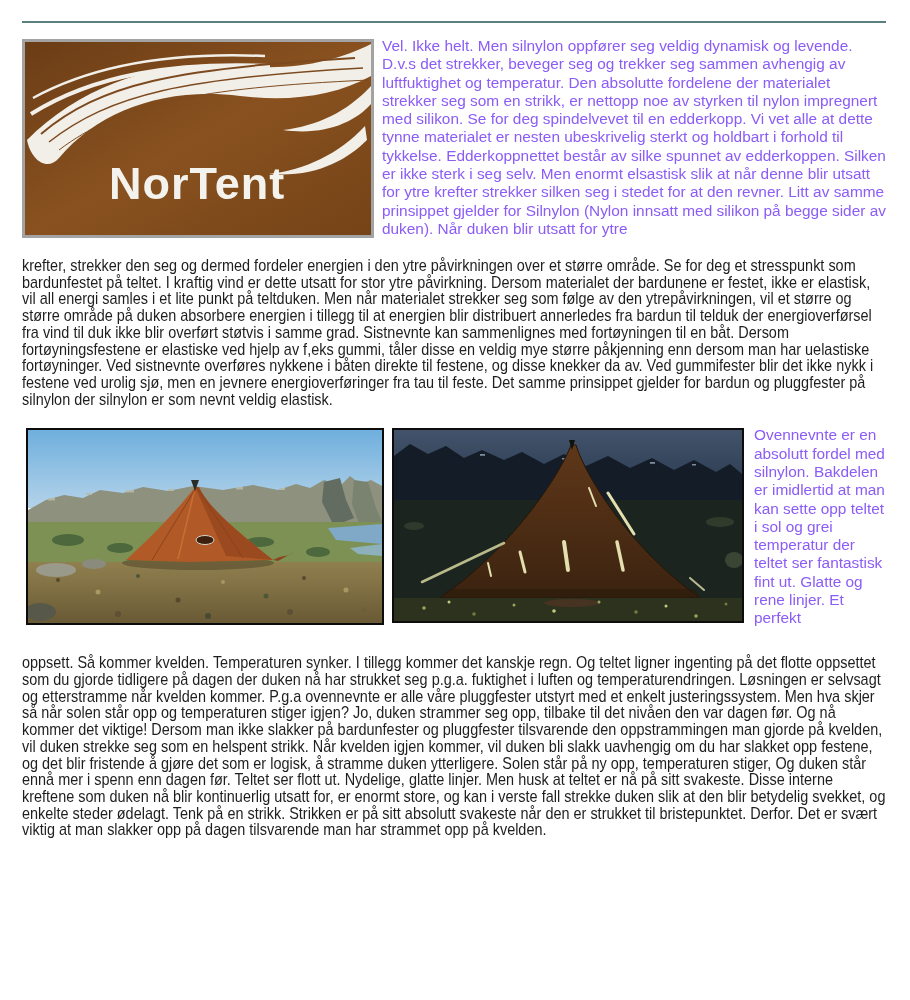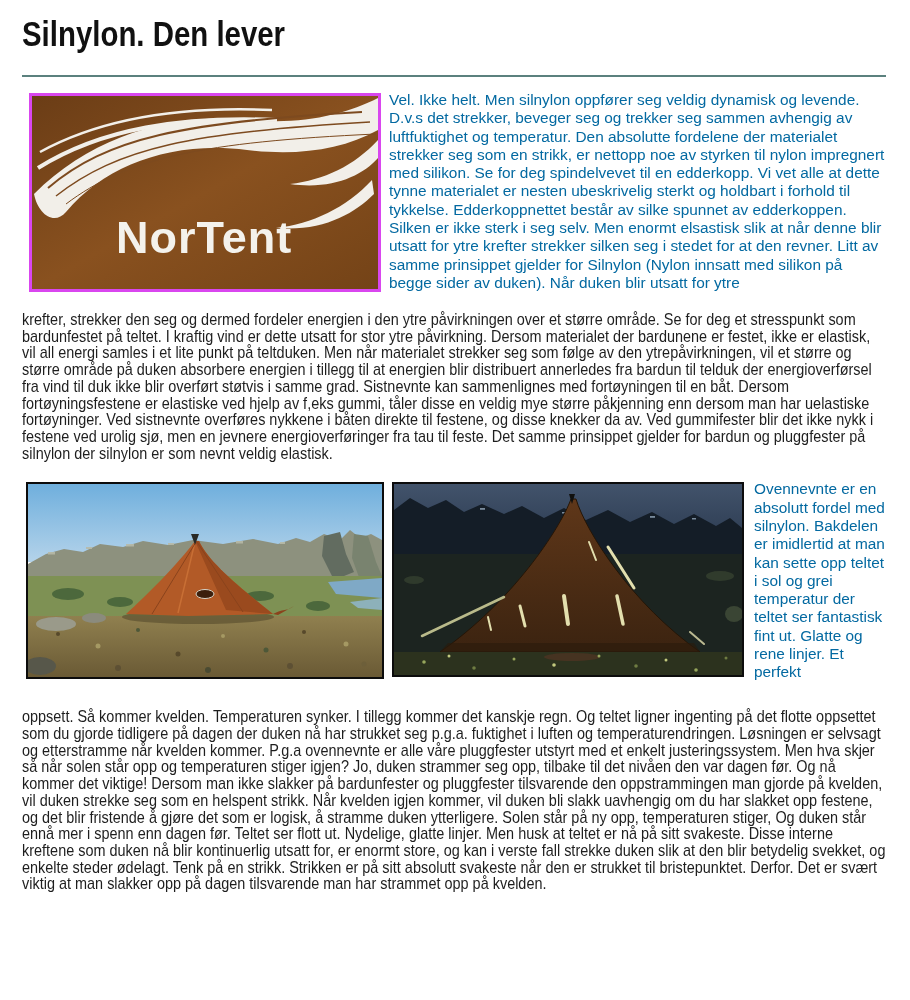--- a/index.html
+++ b/index.html
@@ -20,58 +20,57 @@
     transform: scaleX(0.84); transform-origin: left center;
   }
   .rule {
     border: 0; border-top: 2px solid #5b817e;
     margin: 21px 0 14px 0;
   }
 
   
   .body-normal {
     margin: 0;
-    font-size: 15.4px; line-height: 18.3px; color: #0369a1;
+    font-size: 15.4px; line-height: 18.3px; color: #8b5cf6;
   }
   
   .body-condensed {
     clear: left;
     margin: 0;
     font-size: 17px; line-height: 16.7px; color: #1e1e1e;
     width: 117.6%;
     transform: scaleX(0.85); transform-origin: left top;
   }
   .cond-1 { margin-top: 4px; }
   .cond-2 { margin-top: 2px; }
 
   
   .logo-frame {
     float: left;
     width: 346px; height: 193px;
-    border: 3px solid #d946ef;
-    margin: 2px 8px 20px 7px;
+    border: 3px solid #a3a3a3;
+    margin: 2px 8px 20px 0;
     background: #7d4a1f;
   }
   .photo-frame {
     float: left;
     border: 2px solid #0c0c0c;
     margin: 2px 8px 30px 4px;
     font-size: 0;
   }
   .photo-frame.right-photo { margin-right: 10px; margin-left: 0; }
   .section-2 { margin-top: 18px; }
   .clearfix::after { content: ""; display: block; clear: both; }
   svg { display: block; }
 </style>
 </head>
 <body>
 
 <div class="page">
 
-  <h1 class="title"><span class="squeeze">Silnylon. Den lever</span></h1>
   <hr class="rule">
 
   <div class="section-1 clearfix">
 
     <div class="logo-frame">
       <svg width="346" height="193" viewBox="0 0 346 193">
         <defs>
           <linearGradient id="logoG" x1="0" y1="0" x2="1" y2="1">
             <stop offset="0" stop-color="#6b3d16"></stop>
             <stop offset="0.5" stop-color="#89511f"></stop>

